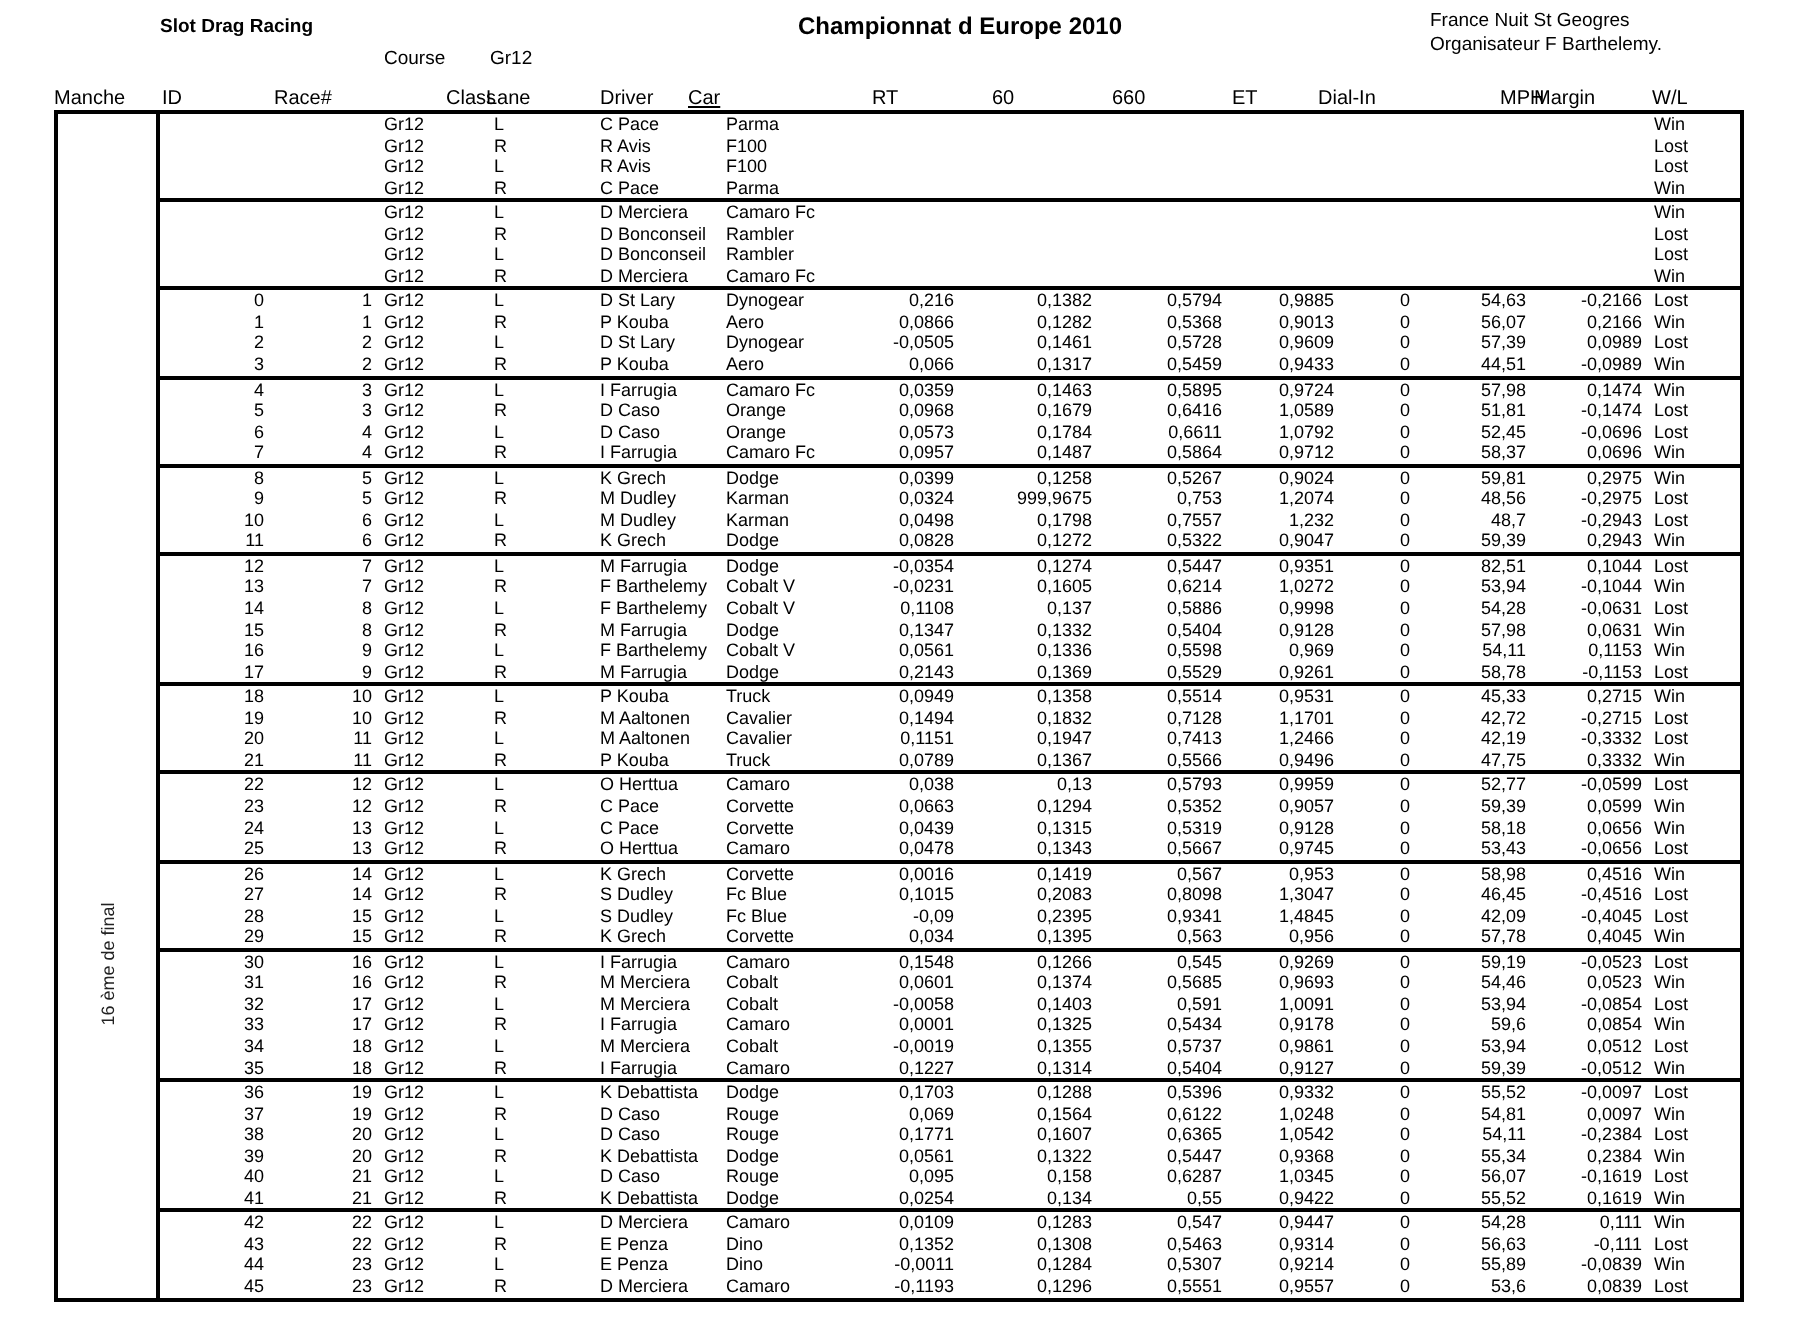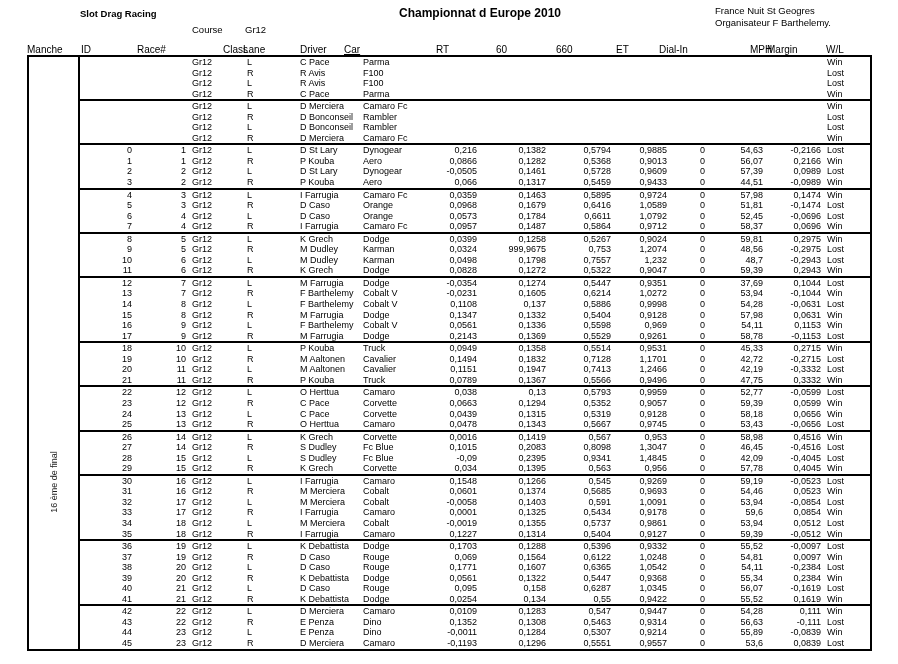--- a/index.html
+++ b/index.html
@@ -413,21 +413,21 @@
           <span class="cell c1">7</span>
           <span class="cell c2">Gr12</span>
           <span class="cell c3">L</span>
           <span class="cell c4">M Farrugia</span>
           <span class="cell c5">Dodge</span>
           <span class="cell c6">-0,0354</span>
           <span class="cell c7">0,1274</span>
           <span class="cell c8">0,5447</span>
           <span class="cell c9">0,9351</span>
           <span class="cell c10">0</span>
-          <span class="cell c11">37,69</span>
+          <span class="cell c11">82,51</span>
           <span class="cell c12">0,1044</span>
           <span class="cell c13">Lost</span>
         </div>
         <div class="row">
           <span class="cell c0">13</span>
           <span class="cell c1">7</span>
           <span class="cell c2">Gr12</span>
           <span class="cell c3">R</span>
           <span class="cell c4">F Barthelemy</span>
           <span class="cell c5">Cobalt V</span>

